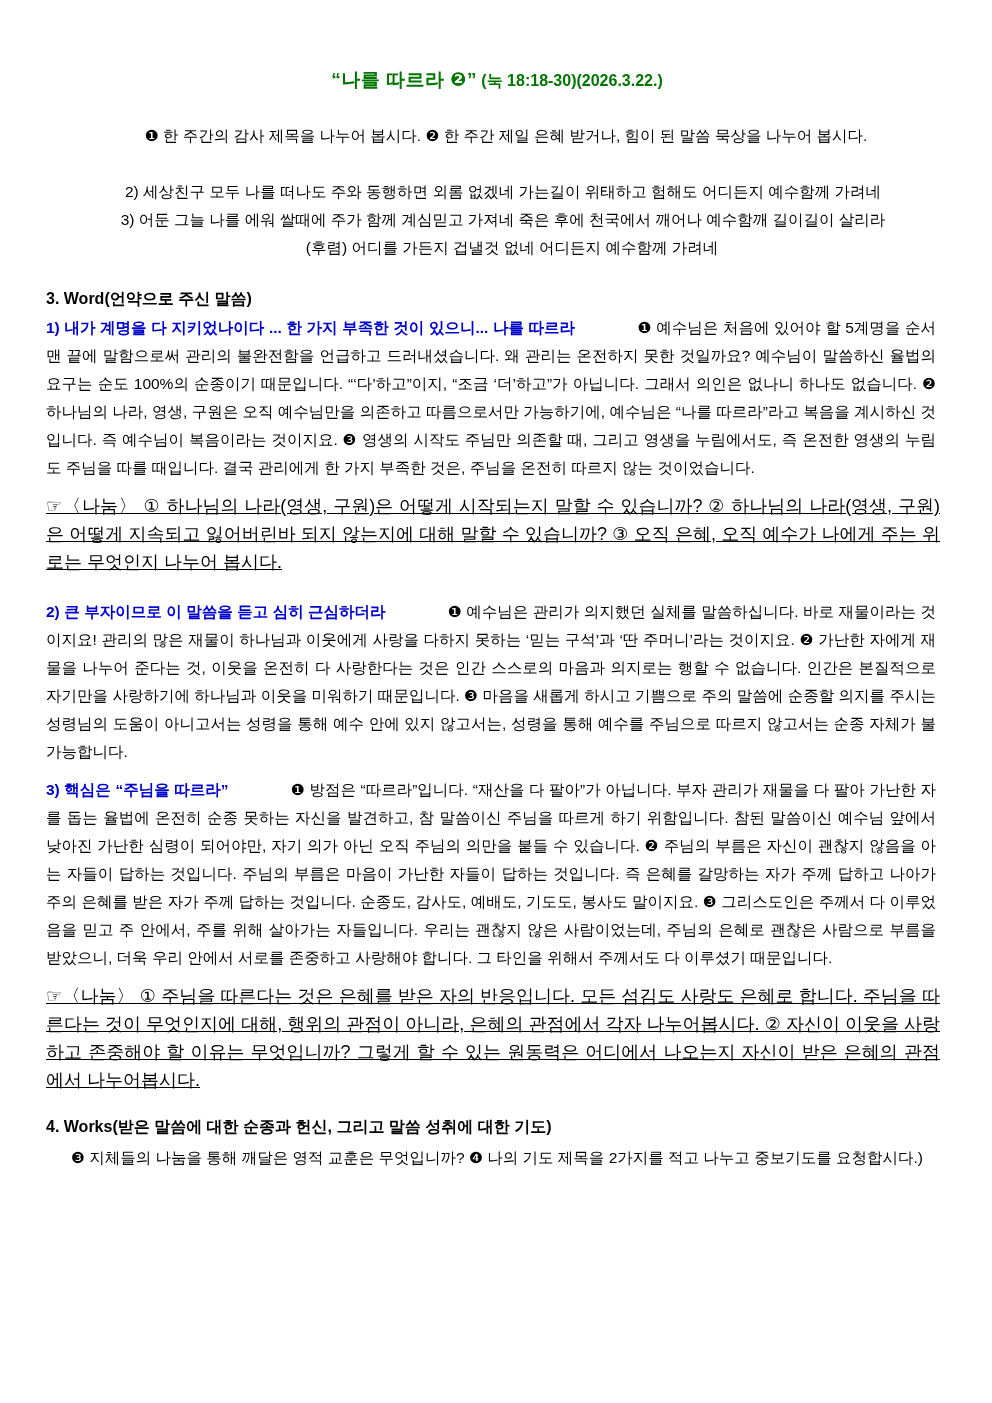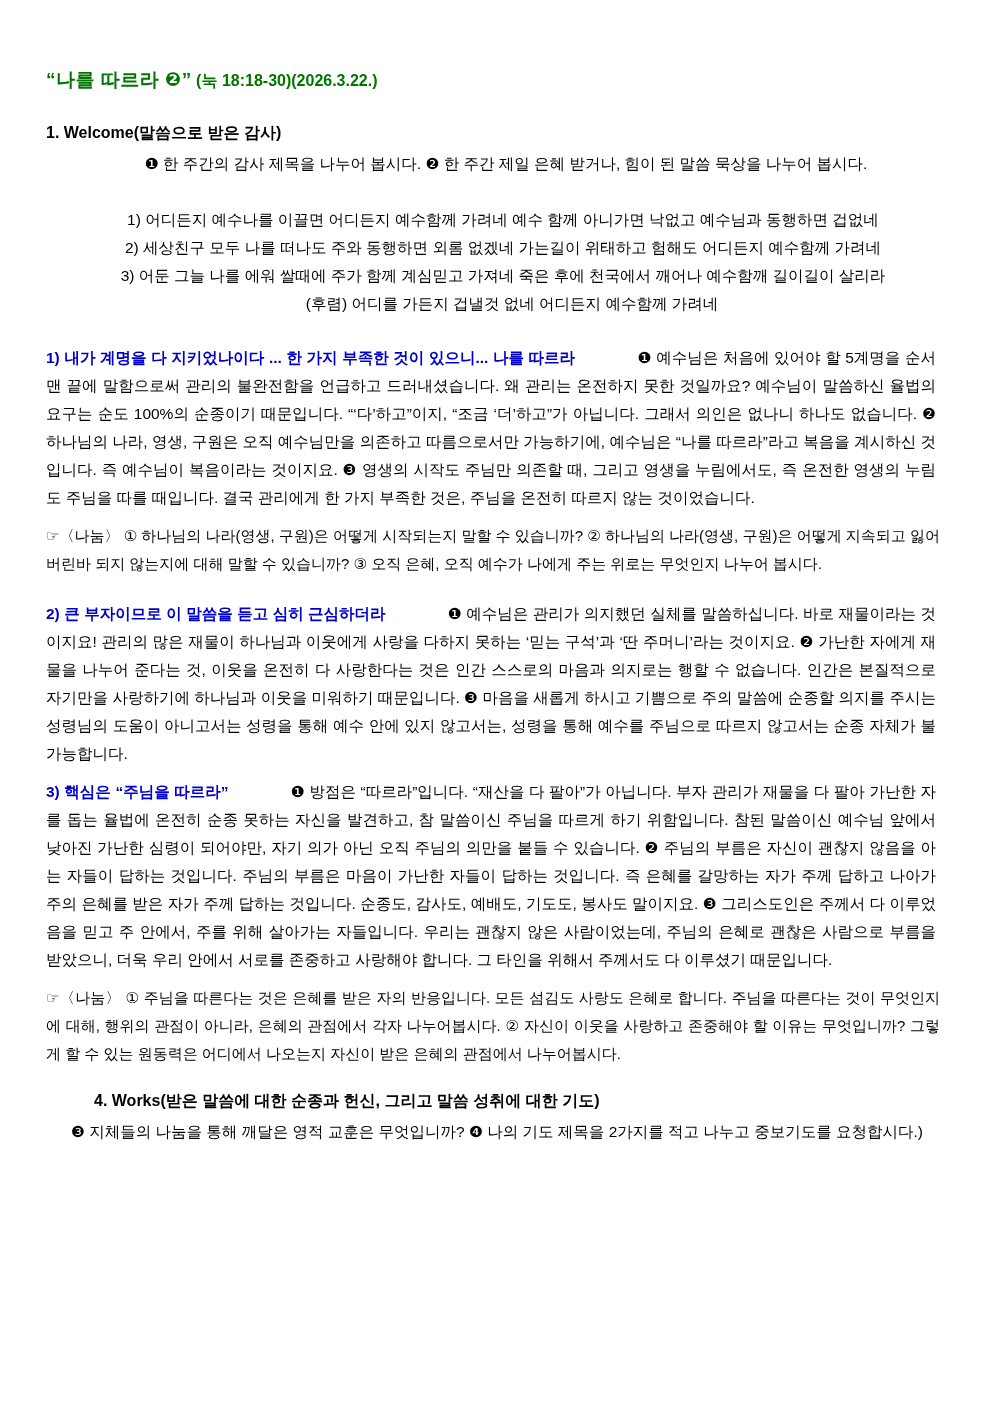--- a/index.html
+++ b/index.html
@@ -7,21 +7,21 @@
     width: 992px;
     height: 1403px;
     box-sizing: border-box;
     background: #ffffff;
     color: #000000;
     font-family: "Liberation Sans", "DejaVu Sans", sans-serif;
     padding: 62px 44px 0 46px;
     overflow: hidden;
   }
   .title {
-    text-align: left;
+    text-align: center;
     margin: 0 0 28px 0;
     font-weight: bold;
     color: var(--title-green, #007500);
     line-height: 26px;
   }
   .title .t-main { font-size: 19px; letter-spacing: 0.5px; }
   .title .t-ref  { font-size: 16px; }
   h2.sec-heading {
     font-size: 16px;
     font-weight: bold;
@@ -36,60 +36,60 @@
     text-align: center;
   }
   .para {
     font-size: 15.5px;
     line-height: 28px;
     margin: 0 12px 10px 0;
     text-align: justify;
     word-break: break-all;
   }
   .sharing {
-    font-size: 15px;
+    font-size: 18px;
     line-height: 28px;
     margin: 0 8px 22px 0;
     text-align: justify;
     word-break: break-all;
+    text-decoration: underline;
   }
   .blue-head {
     color: var(--heading-blue, #0000CC);
     font-weight: bold;
   }
   .head-gap { display: inline-block; width: 62px; }
   .indent1 { padding-left: 18px; }
   .hymn-block { margin: 0 0 26px 0; }
   .hymn-line { padding-left: 12px; }
   .hymn-line.refrain { padding-left: 30px; }
   .welcome-block { margin: 0 0 28px 0; }
   .word-block h2.sec-heading { margin-bottom: 4px; }
   .works-block { margin-top: 18px; }
-  .works-block h2.sec-heading { margin-bottom: 6px; margin-left: 48px; }
+  .works-block h2.sec-heading { margin-bottom: 6px; }
 </style>
 </head>
 <body>
 
 <div class="page">
 
   <h1 class="title"><span class="t-main">“나를 따르라 ❷”</span><span class="t-ref"> (눅 18:18-30)(2026.3.22.)</span></h1>
 
   <section class="welcome-block">
-    <h2 class="sec-heading">1. Welcome(말씀으로 받은 감사)</h2>
     <p class="body-text indent1">❶ 한 주간의 감사 제목을 나누어 봅시다. ❷ 한 주간 제일 은혜 받거나, 힘이 된 말씀 묵상을 나누어 봅시다.</p>
   </section>
 
   <section class="hymn-block">
-    <p class="hymn-line">1) 어디든지 예수나를 이끌면 어디든지 예수함께 가려네 예수 함께 아니가면 낙없고 예수님과 동행하면 겁없네</p>
     <p class="hymn-line">2) 세상친구 모두 나를 떠나도 주와 동행하면 외롬 없겠네 가는길이 위태하고 험해도 어디든지 예수함께 가려네</p>
     <p class="hymn-line">3) 어둔 그늘 나를 에워 쌀때에 주가 함께 계심믿고 가져네 죽은 후에 천국에서 깨어나 예수함깨 길이길이 살리라</p>
     <p class="hymn-line refrain">(후렴) 어디를 가든지 겁낼것 없네 어디든지 예수함께 가려네</p>
   </section>
 
   <section class="word-block">
+    <h2 class="sec-heading">3. Word(언약으로 주신 말씀)</h2>
 
     <p class="para"><span class="blue-head">1) 내가 계명을 다 지키었나이다 ... 한 가지 부족한 것이 있으니... 나를 따르라</span><span class="head-gap"></span><span>❶ 예수님은 처음에 있어야 할 5계명을 순서 맨 끝에 말함으로써 관리의 불완전함을 언급하고 드러내셨습니다. 왜 관리는 온전하지 못한 것일까요? 예수님이 말씀하신 율법의 요구는 순도 100%의 순종이기 때문입니다. “‘다’하고”이지, “조금 ‘더’하고”가 아닙니다. 그래서 의인은 없나니 하나도 없습니다. ❷ 하나님의 나라, 영생, 구원은 오직 예수님만을 의존하고 따름으로서만 가능하기에, 예수님은 “나를 따르라”라고 복음을 계시하신 것입니다. 즉 예수님이 복음이라는 것이지요. ❸ 영생의 시작도 주님만 의존할 때, 그리고 영생을 누림에서도, 즉 온전한 영생의 누림도 주님을 따를 때입니다. 결국 관리에게 한 가지 부족한 것은, 주님을 온전히 따르지 않는 것이었습니다.</span></p>
     <p class="sharing">☞〈나눔〉 ① 하나님의 나라(영생, 구원)은 어떻게 시작되는지 말할 수 있습니까? ② 하나님의 나라(영생, 구원)은 어떻게 지속되고 잃어버린바 되지 않는지에 대해 말할 수 있습니까? ③ 오직 은혜, 오직 예수가 나에게 주는 위로는 무엇인지 나누어 봅시다.</p>
 
     <p class="para"><span class="blue-head">2) 큰 부자이므로 이 말씀을 듣고 심히 근심하더라</span><span class="head-gap"></span><span>❶ 예수님은 관리가 의지했던 실체를 말씀하십니다. 바로 재물이라는 것이지요! 관리의 많은 재물이 하나님과 이웃에게 사랑을 다하지 못하는 ‘믿는 구석’과 ‘딴 주머니’라는 것이지요. ❷ 가난한 자에게 재물을 나누어 준다는 것, 이웃을 온전히 다 사랑한다는 것은 인간 스스로의 마음과 의지로는 행할 수 없습니다. 인간은 본질적으로 자기만을 사랑하기에 하나님과 이웃을 미워하기 때문입니다. ❸ 마음을 새롭게 하시고 기쁨으로 주의 말씀에 순종할 의지를 주시는 성령님의 도움이 아니고서는 성령을 통해 예수 안에 있지 않고서는, 성령을 통해 예수를 주님으로 따르지 않고서는 순종 자체가 불가능합니다.</span></p>
 
     <p class="para"><span class="blue-head">3) 핵심은 “주님을 따르라”</span><span class="head-gap"></span><span>❶ 방점은 “따르라”입니다. “재산을 다 팔아”가 아닙니다. 부자 관리가 재물을 다 팔아 가난한 자를 돕는 율법에 온전히 순종 못하는 자신을 발견하고, 참 말씀이신 주님을 따르게 하기 위함입니다. 참된 말씀이신 예수님 앞에서 낮아진 가난한 심령이 되어야만, 자기 의가 아닌 오직 주님의 의만을 붙들 수 있습니다. ❷ 주님의 부름은 자신이 괜찮지 않음을 아는 자들이 답하는 것입니다. 주님의 부름은 마음이 가난한 자들이 답하는 것입니다. 즉 은혜를 갈망하는 자가 주께 답하고 나아가 주의 은혜를 받은 자가 주께 답하는 것입니다. 순종도, 감사도, 예배도, 기도도, 봉사도 말이지요. ❸ 그리스도인은 주께서 다 이루었음을 믿고 주 안에서, 주를 위해 살아가는 자들입니다. 우리는 괜찮지 않은 사람이었는데, 주님의 은혜로 괜찮은 사람으로 부름을 받았으니, 더욱 우리 안에서 서로를 존중하고 사랑해야 합니다. 그 타인을 위해서 주께서도 다 이루셨기 때문입니다.</span></p>
     <p class="sharing">☞〈나눔〉 ① 주님을 따른다는 것은 은혜를 받은 자의 반응입니다. 모든 섬김도 사랑도 은혜로 합니다. 주님을 따른다는 것이 무엇인지에 대해, 행위의 관점이 아니라, 은혜의 관점에서 각자 나누어봅시다. ② 자신이 이웃을 사랑하고 존중해야 할 이유는 무엇입니까? 그렇게 할 수 있는 원동력은 어디에서 나오는지 자신이 받은 은혜의 관점에서 나누어봅시다.</p>
   </section>
 

